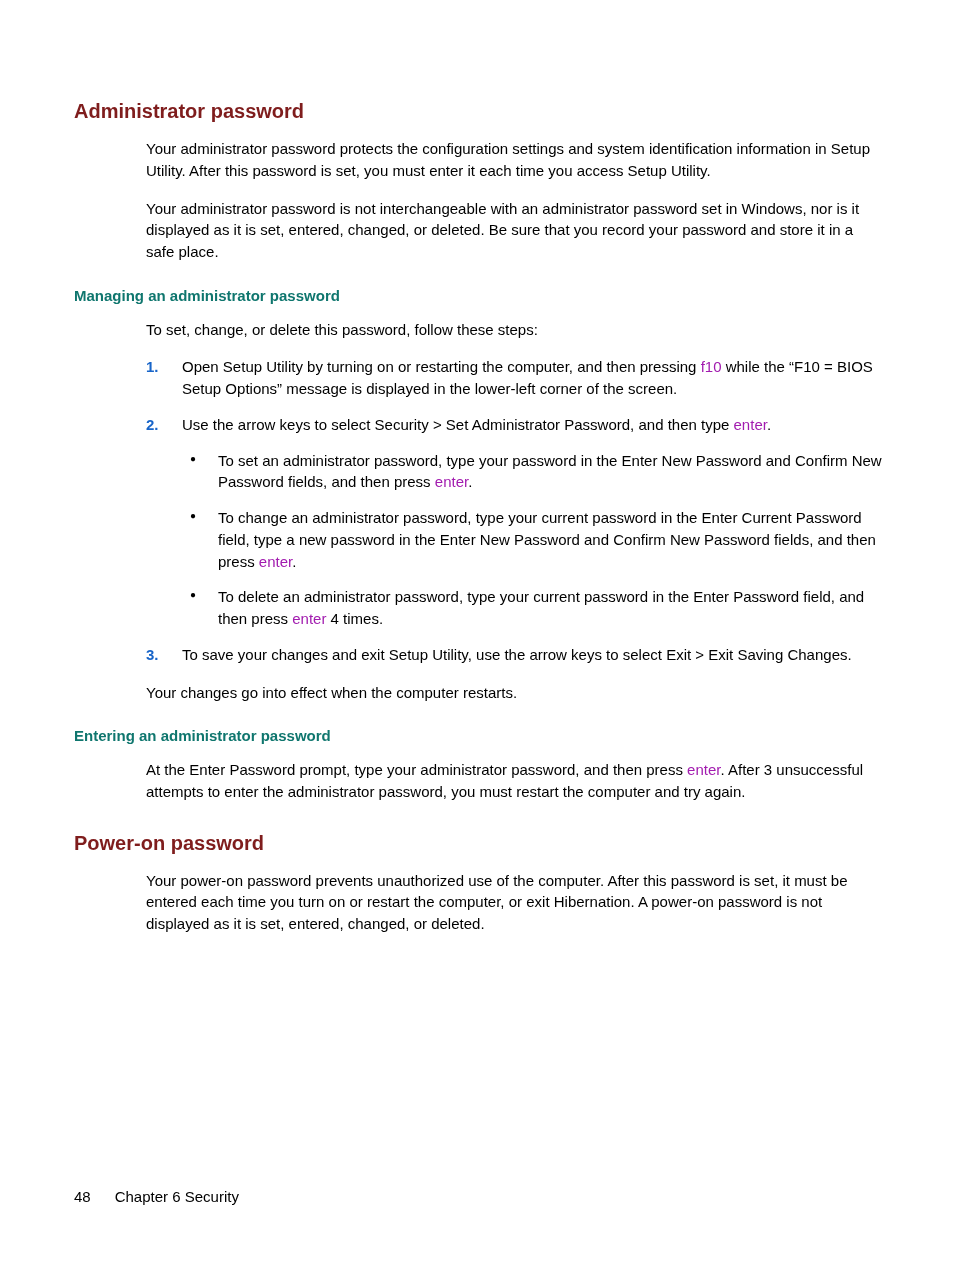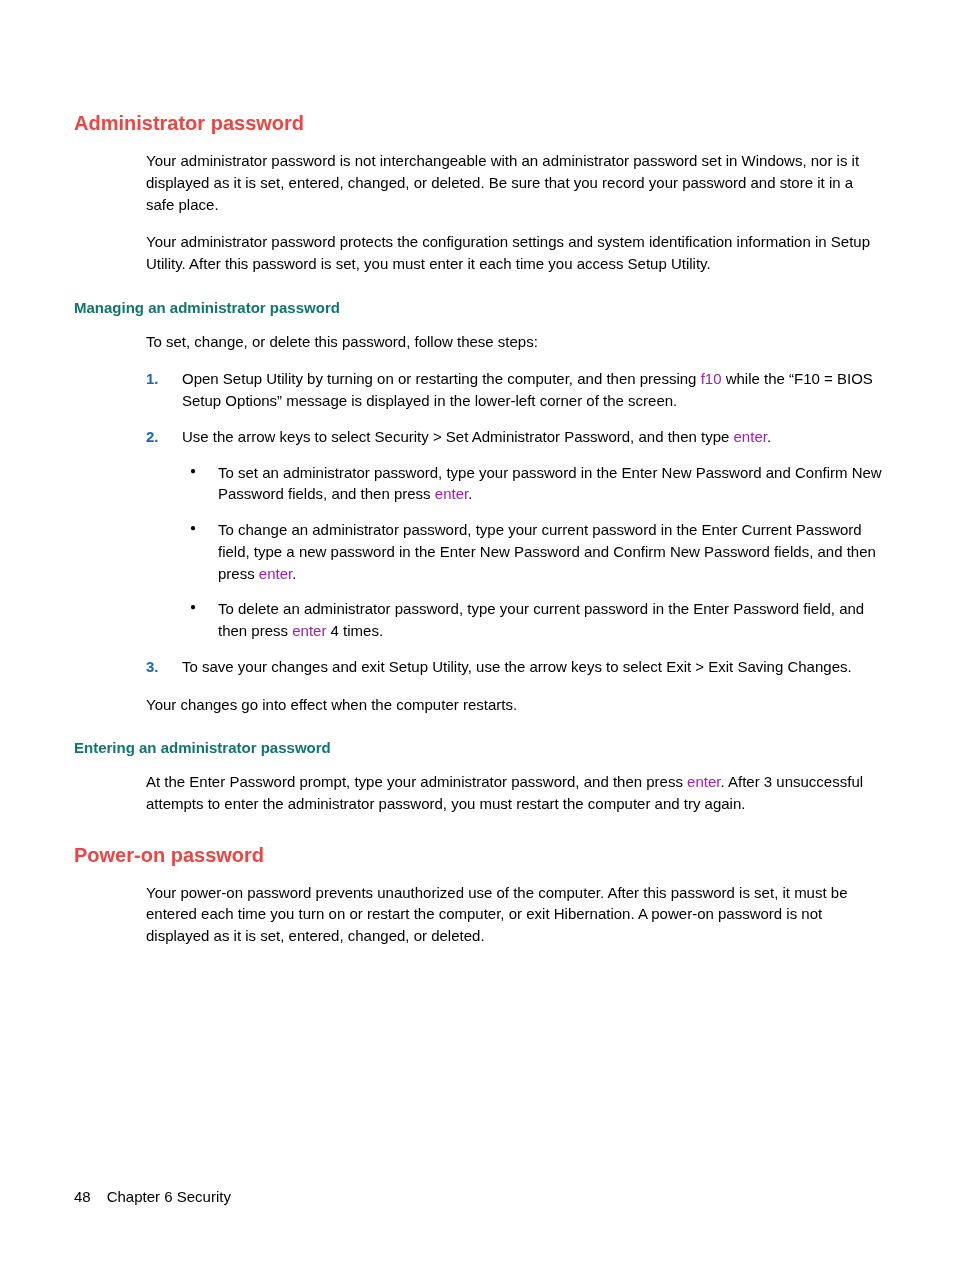--- a/index.html
+++ b/index.html
@@ -12,24 +12,24 @@
     background: #fff;
     width: 954px;
     height: 1270px;
     position: relative;
     box-sizing: border-box;
   }
   .page {
     padding: 93px 70px 0 74px;
   }
   .h2 {
-    color: #ef4444;
+    color: #7f1d1d;
     font-size: 20px;
     font-weight: bold;
-    margin: 16px 0 12px 0;
+    margin: 4px 0 12px 0;
   }
   .h3 {
     color: #0f766e;
     font-size: 15px;
     font-weight: bold;
     margin: 22px 0 12px 0;
   }
   .body-indent {
     margin-left: 72px;
   }
@@ -73,32 +73,32 @@
   .link {
     color: #a21caf;
   }
   b { font-weight: normal; }
   .footer {
     position: absolute;
     bottom: 62px;
     left: 74px;
     font-size: 15px;
   }
-  .pgnum { margin-right: 16px; }
+  .pgnum { margin-right: 24px; }
 </style>
 </head>
 <body>
 
 <div class="page">
 
   <div class="h2">Administrator password</div>
 
   <div class="body-indent">
+    <p>Your administrator password protects the configuration settings and system identification information in Setup Utility. After this password is set, you must enter it each time you access Setup Utility.</p>
     <p>Your administrator password is not interchangeable with an administrator password set in Windows, nor is it displayed as it is set, entered, changed, or deleted. Be sure that you record your password and store it in a safe place.</p>
-    <p>Your administrator password protects the configuration settings and system identification information in Setup Utility. After this password is set, you must enter it each time you access Setup Utility.</p>
   </div>
 
   <div class="h3">Managing an administrator password</div>
 
   <div class="body-indent">
     <p>To set, change, or delete this password, follow these steps:</p>
   </div>
 
   <ol>
     <li>

